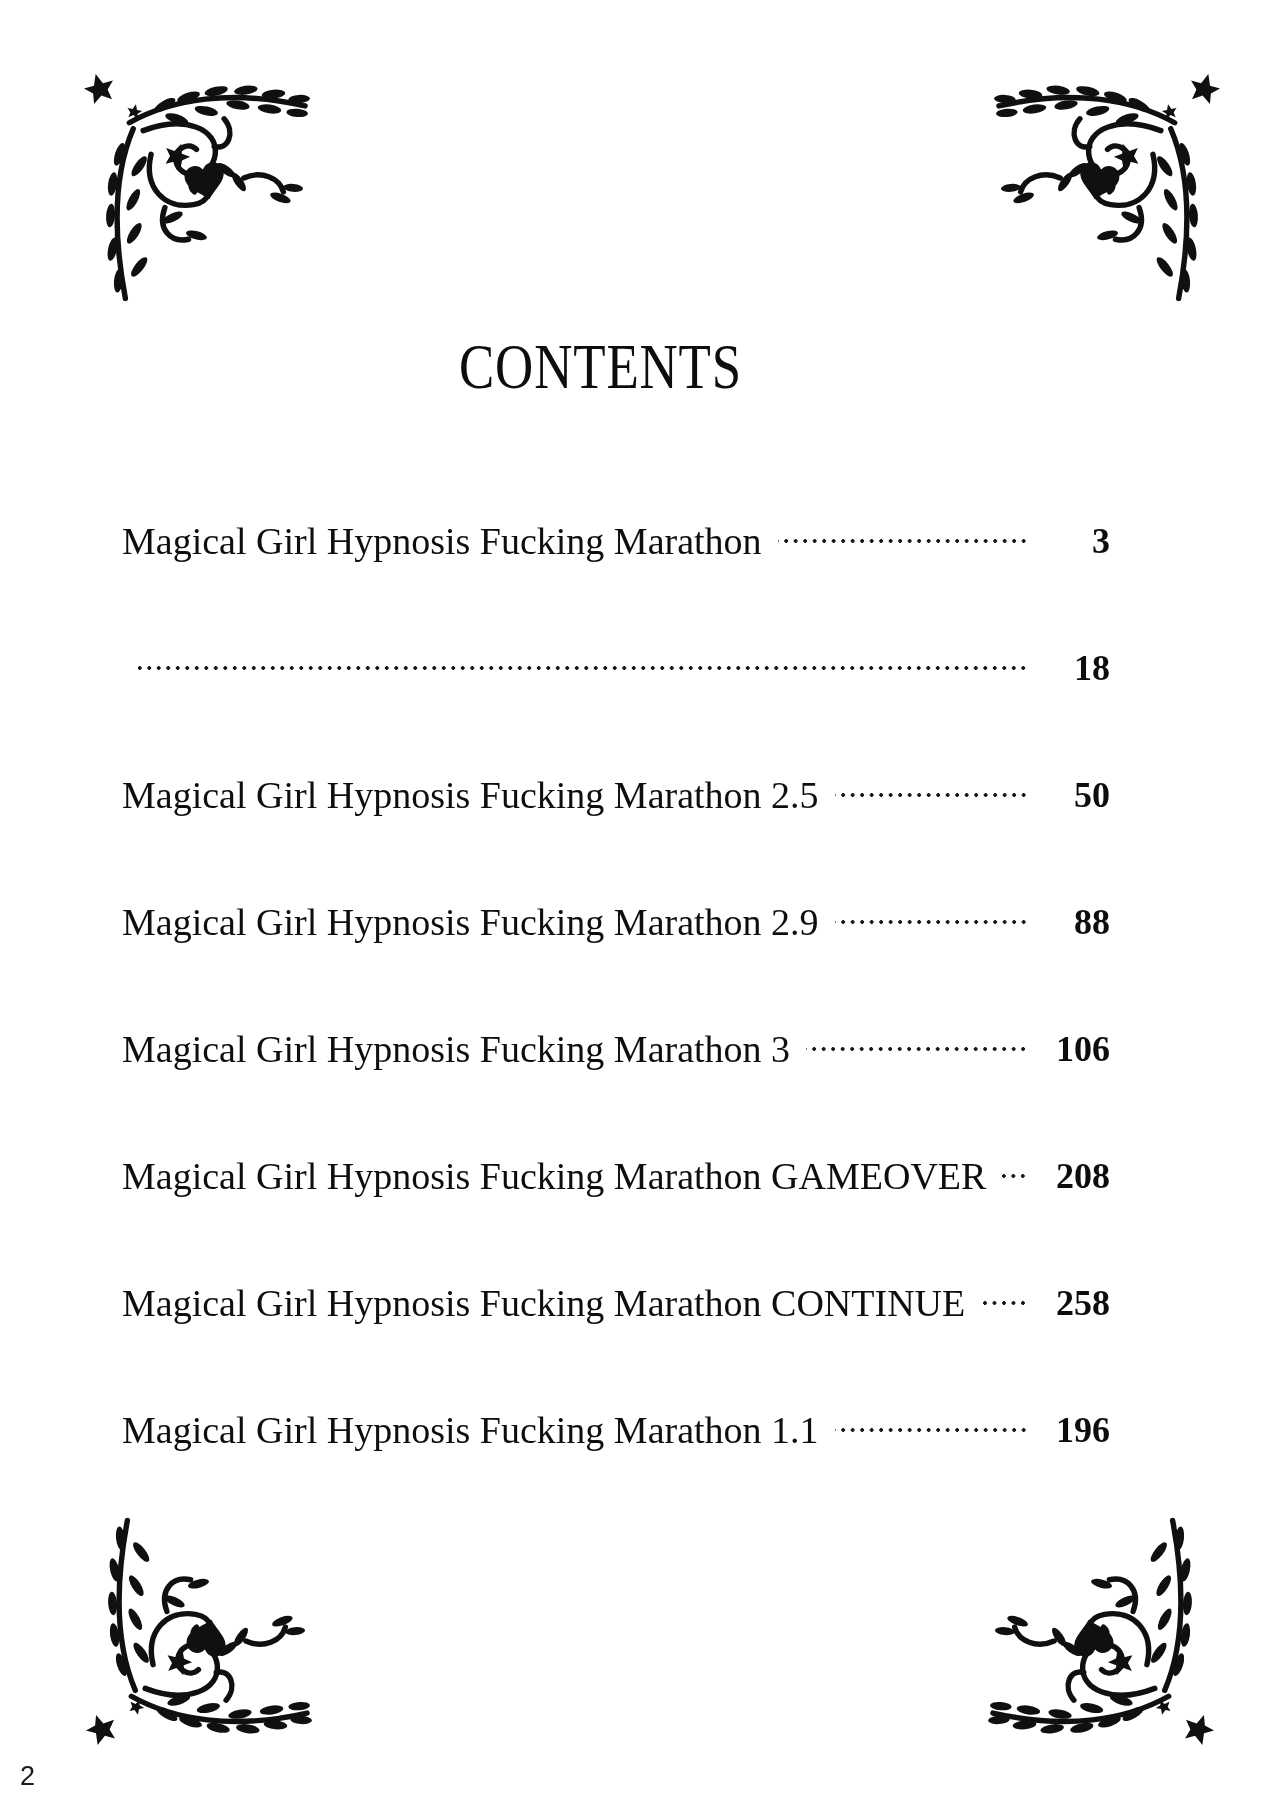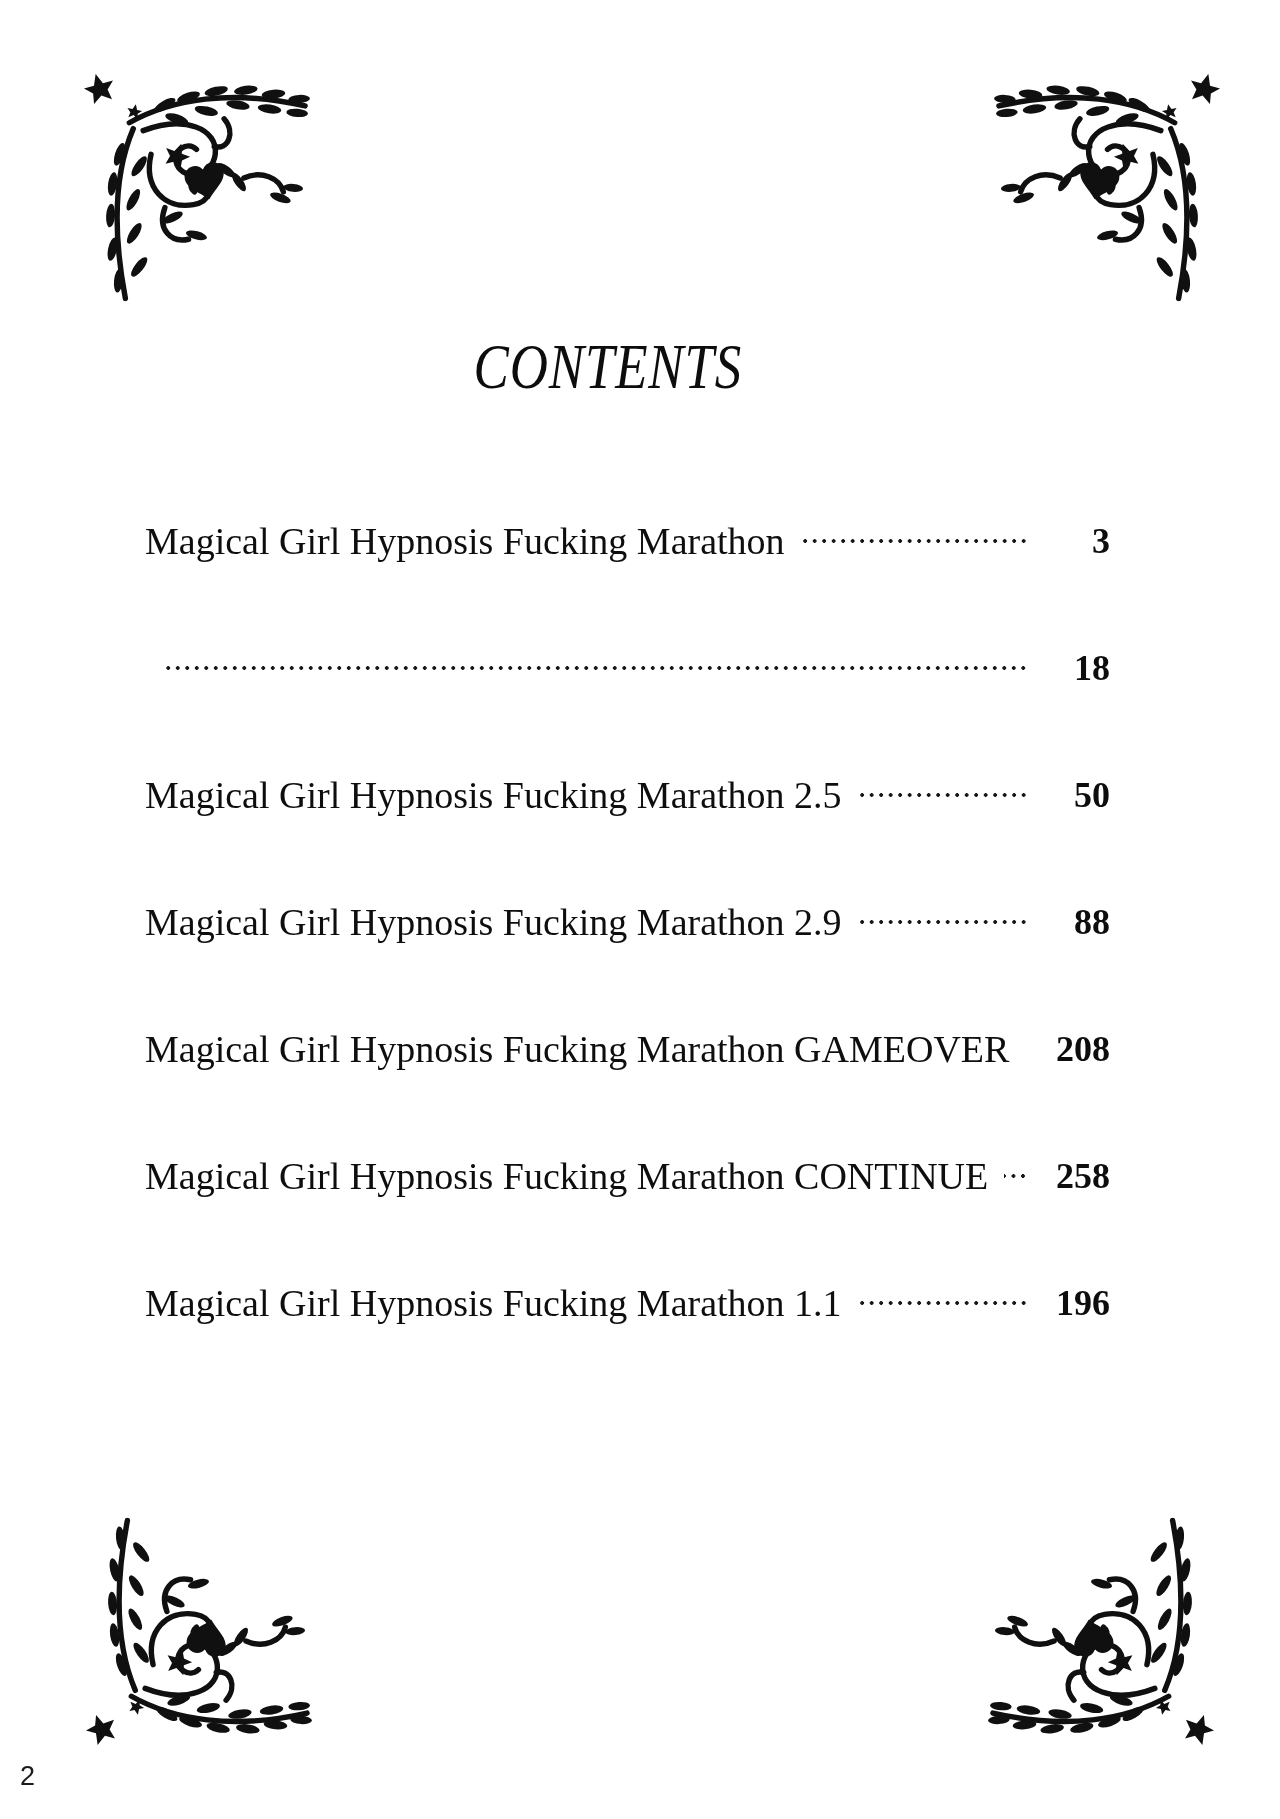--- a/index.html
+++ b/index.html
@@ -25,24 +25,23 @@
   }
   .ornament.tl { left: 78px;  top: 58px; }
   .ornament.tr { right: 54px; top: 58px; transform: scaleX(-1); }
   .ornament.bl { left: 80px;  top: 1516px; transform: scaleY(-1); }
   .ornament.br { right: 60px; top: 1516px; transform: scale(-1,-1); }
 
   
   .title-wrap {
     position: absolute;
     top: 336px;
-    left: 12px;
+    left: 4px;
     width: 1192px;
     text-align: center;
-    font-style: italic;
   }
   .title {
     display: inline-block;
     font-size: 63px;
     line-height: 1;
     letter-spacing: 1px;
     color: #0d0d0d;
     transform: scaleX(0.84);
     transform-origin: center;
     white-space: nowrap;
@@ -52,21 +51,20 @@
   .toc {
     position: absolute;
     top: 477px;
     left: 122px;
     width: 988px;
   }
   .toc-row {
     display: flex;
     align-items: center;
     height: 127px;
-    margin-left: 23px;
   }
   .toc-label {
     font-size: 38px;
     line-height: 1;
     color: #0e0e0e;
     white-space: nowrap;
     flex: 0 0 auto;
   }
   .toc-leader {
     flex: 1 1 auto;
@@ -195,20 +193,25 @@
     <span class="toc-leader"></span>
     <span class="toc-num">50</span>
   </div>
 
   <div class="toc-row">
     <span class="toc-label">Magical Girl Hypnosis Fucking Marathon 2.9</span>
     <span class="toc-leader"></span>
     <span class="toc-num">88</span>
   </div>
 
+  <div class="toc-row">
+    <span class="toc-label">Magical Girl Hypnosis Fucking Marathon 3</span>
+    <span class="toc-leader"></span>
+    <span class="toc-num">106</span>
+  </div>
 
   <div class="toc-row">
     <span class="toc-label">Magical Girl Hypnosis Fucking Marathon GAMEOVER</span>
     <span class="toc-leader"></span>
     <span class="toc-num">208</span>
   </div>
 
   <div class="toc-row">
     <span class="toc-label">Magical Girl Hypnosis Fucking Marathon CONTINUE</span>
     <span class="toc-leader"></span>

